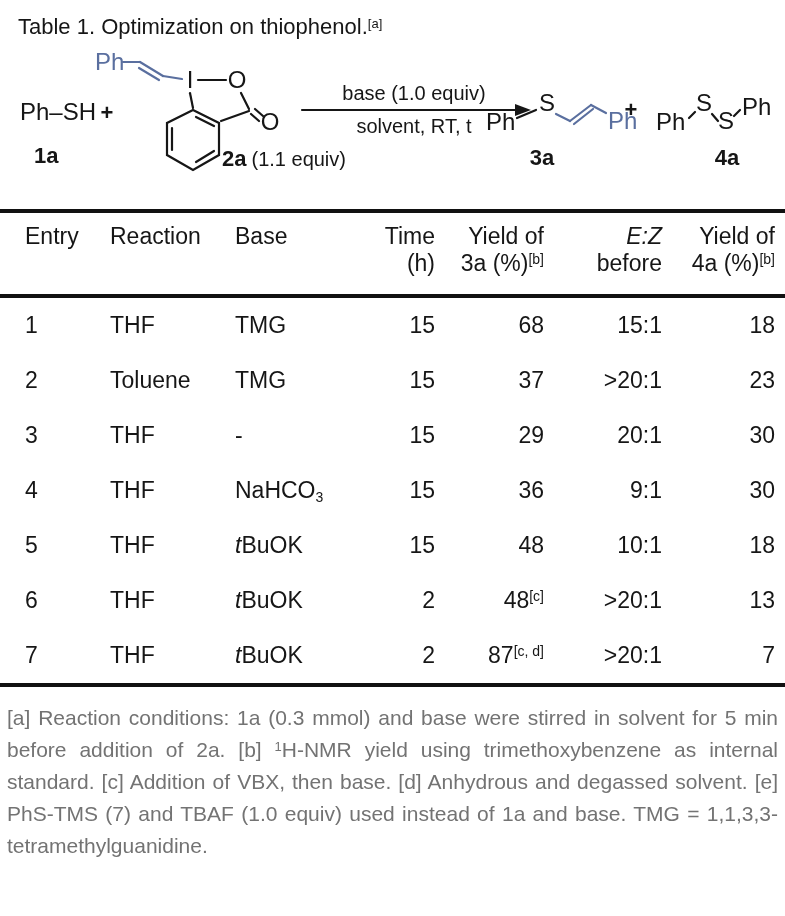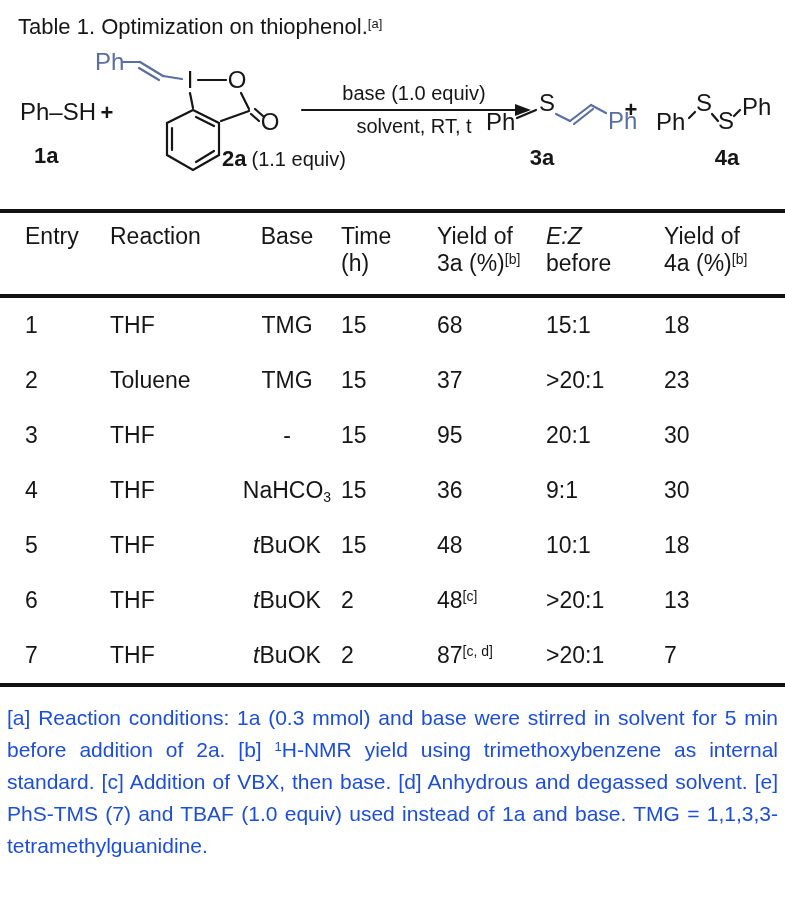--- a/index.html
+++ b/index.html
@@ -21,28 +21,28 @@
   .bond{stroke:#161616;stroke-width:2.2;fill:none;stroke-linecap:round}
   .bluebond{stroke:#5a6f9f}
 
   table{border-collapse:collapse;table-layout:fixed;width:785px;margin-top:14px;font-size:23px}
   thead{border-top:4px solid #111;border-bottom:4px solid #111}
   tbody{border-bottom:4px solid #111}
   th{font-weight:normal;vertical-align:top;padding-top:10px;padding-bottom:17px;line-height:27px}
   td{height:55px;vertical-align:middle;padding-top:0;padding-bottom:0}
   .c1{text-align:left;padding-left:25px}
   .c2{text-align:left;padding-left:15px}
-  .c3{text-align:center;padding-left:10px}
-  .cc{text-align:left}
+  .c3{text-align:left;padding-left:10px}
+  .cc{text-align:right}
   .c7{padding-right:10px}
   td sup,th sup{font-size:14px;vertical-align:7px;line-height:0}
   td sub{font-size:14px;vertical-align:-4px;line-height:0}
   td i,th i{}
 
-  .footnote{margin:15px 7px 0 7px;font-size:21px;line-height:32px;text-align:justify;color:#1d4ed8}
+  .footnote{margin:15px 7px 0 7px;font-size:21px;line-height:32px;text-align:justify;color:#737373}
   .footnote sup{font-size:13px;vertical-align:6px;line-height:0}
 </style>
 </head>
 <body>
 
 <div class="title">
   <span class="b">Table 1.</span><span> Optimization on thiophenol.</span><sup>[a]</sup>
 </div>
 
 <svg class="scheme" width="785" height="145" viewBox="0 0 785 145">
@@ -148,21 +148,21 @@
       <td class="cc">15</td>
       <td class="cc"><span>37</span><sup></sup></td>
       <td class="cc">&gt;20:1</td>
       <td class="cc c7">23</td>
     </tr>
     <tr>
       <td class="c1"><span>3</span><sup></sup></td>
       <td class="c2">THF</td>
       <td class="c3"><i></i><span>-</span><sub></sub></td>
       <td class="cc">15</td>
-      <td class="cc"><span>95</span><sup></sup></td>
+      <td class="cc"><span>29</span><sup></sup></td>
       <td class="cc">20:1</td>
       <td class="cc c7">30</td>
     </tr>
     <tr>
       <td class="c1"><span>4</span><sup></sup></td>
       <td class="c2">THF</td>
       <td class="c3"><i></i><span>NaHCO</span><sub>3</sub></td>
       <td class="cc">15</td>
       <td class="cc"><span>36</span><sup></sup></td>
       <td class="cc">9:1</td>

